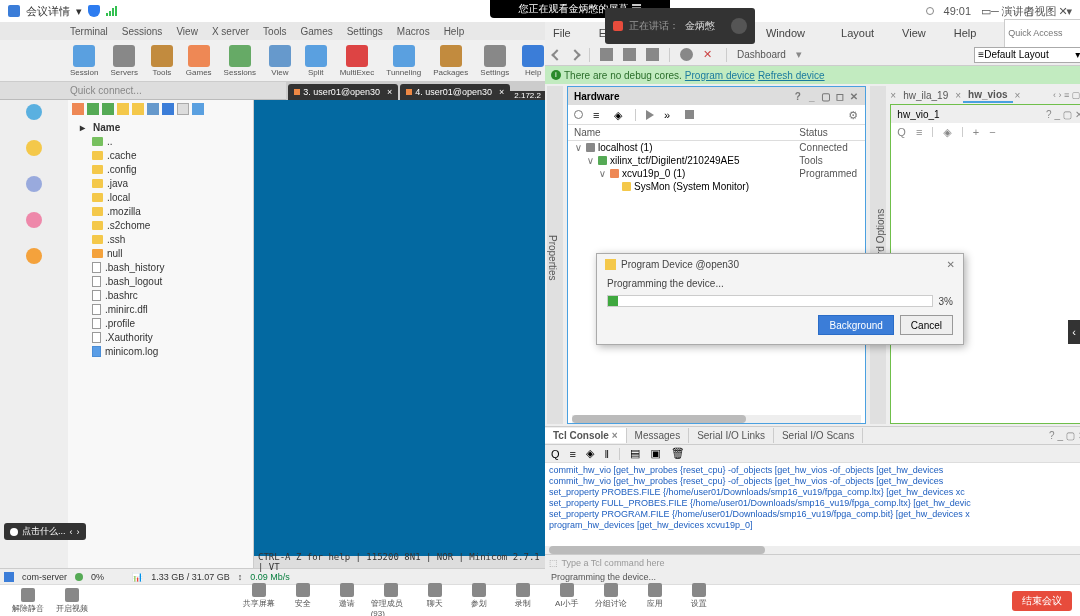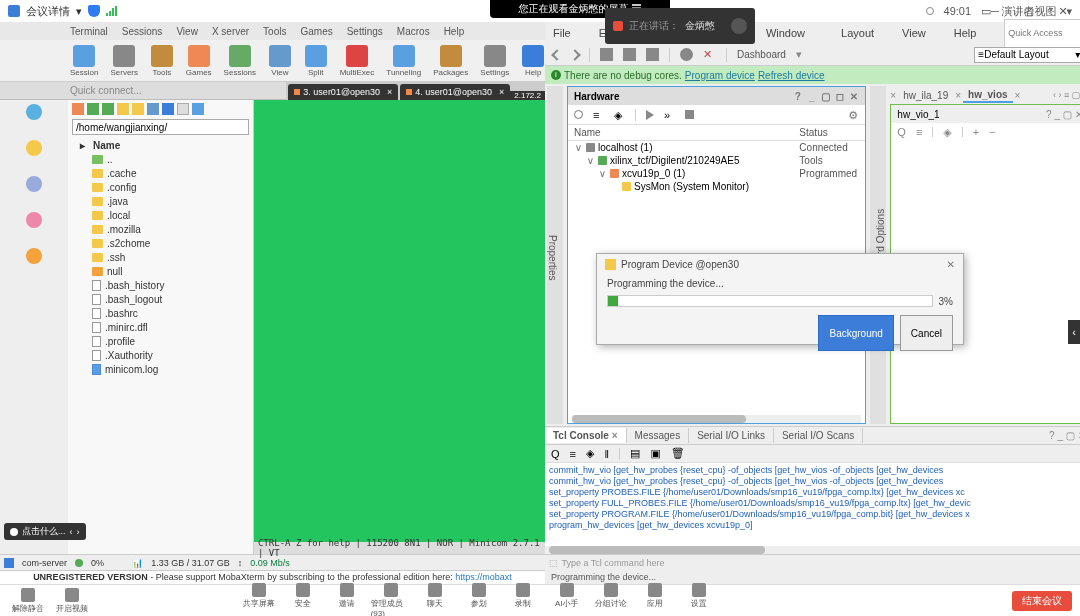--- a/index.html
+++ b/index.html
@@ -41,21 +41,21 @@
 .path-input { width: 100%; height: 16px; font-size: 10px; padding: 0 3px; border: 1px solid #aaa; background: #fff; }
 .file-tree { flex: 1; overflow: auto; font-size: 10px; color: #333; padding: 2px 0; }
 .tree-row { display: flex; align-items: center; height: 14px; padding-left: 12px; gap: 4px; }
 .tree-row.hdr { font-weight: bold; }
 .folder-ico { width: 11px; height: 9px; background: #f4c84a; border-radius: 1px; flex-shrink: 0; }
 .folder-ico.green { background: #77c05f; }
 .folder-ico.sel { background: #f4a23c; }
 .file-ico { width: 9px; height: 11px; background: #fff; border: 1px solid #999; flex-shrink: 0; }
 .file-ico.blue { background: #5a9de6; border-color: #4a8dd6; }
 .remote-mon { height: 36px; border-top: 1px solid #ccc; padding: 2px 6px; font-size: 10px; color: #333; display: flex; flex-direction: column; justify-content: space-around; }
-.terminal { flex: 1; background: #22c55e; position: relative; }
+.terminal { flex: 1; background: #0369a1; position: relative; }
 .tabs { height: 18px; background: #ccc; display: flex; align-items: flex-end; font-size: 9px; }
 .tab { height: 16px; padding: 0 6px; display: flex; align-items: center; gap: 3px; background: #333; color: #fff; border-radius: 3px 3px 0 0; margin-left: 2px; }
 .tab .dot { width: 6px; height: 6px; background: #e84; }
 .term-status { position: absolute; bottom: 0; left: 0; right: 0; height: 12px; background: #ddd; color: #333; font-size: 9px; display: flex; align-items: center; padding: 0 4px; font-family: monospace; }
 .moba-footer { height: 16px; background: #eee; display: flex; align-items: center; font-size: 9px; color: #333; border-top: 1px solid #ccc; padding: 0 4px; gap: 8px; }
 .unreg { height: 14px; background: #fff; font-size: 9px; color: #333; text-align: center; border-top: 1px solid #ccc; padding-top: 1px; }
 
 
 .vivado { flex: 1; background: #eee; display: flex; flex-direction: column; position: relative; }
 .viv-topbar { position: absolute; top: -14px; left: 60px; height: 36px; background: #333; color: #999; display: flex; align-items: center; padding: 0 8px; gap: 6px; font-size: 10px; border-radius: 3px; z-index: 5; }
@@ -105,21 +105,21 @@
 
 
 .modal { position: absolute; left: 596px; top: 253px; width: 368px; height: 92px; background: #f4f4f4; border: 1px solid #aaa; box-shadow: 2px 2px 8px rgba(0,0,0,.3); z-index: 20; }
 .modal-title { height: 20px; display: flex; align-items: center; padding: 0 8px; font-size: 10px; color: #444; gap: 5px; }
 .modal-title .close { margin-left: auto; cursor: pointer; color: #777; }
 .modal-body { padding: 4px 10px; font-size: 10px; color: #444; }
 .prog-row { display: flex; align-items: center; gap: 6px; margin-top: 6px; }
 .prog-bar { flex: 1; height: 12px; background: #fff; border: 1px solid #ccc; }
 .prog-fill { height: 100%; background: #3fa83f; width: 3%; }
 .modal-btns { display: flex; gap: 6px; justify-content: flex-end; padding: 4px 10px; }
-.btn { height: 36px; padding: 0 10px; border: 1px solid #999; background: #eee; font-size: 10px; display: flex; align-items: center; }
+.btn { height: 20px; padding: 0 10px; border: 1px solid #999; background: #eee; font-size: 10px; display: flex; align-items: center; }
 .btn.primary { background: #3b7dd8; color: #fff; border-color: #2a6cc7; }
 
 
 .meet-bottom { position: absolute; bottom: 0; left: 0; right: 0; height: 32px; background: #fff; display: flex; align-items: center; padding: 0 8px; border-top: 1px solid #ddd; }
 .meet-bottom .mitem { display: flex; flex-direction: column; align-items: center; font-size: 8px; color: #555; width: 40px; }
 .meet-bottom .mico { width: 14px; height: 14px; background: #888; border-radius: 2px; margin-bottom: 1px; }
 .meet-bottom .center { margin: 0 auto; display: flex; gap: 4px; }
 .end-btn { margin-left: auto; background: #e74c3c; color: #fff; padding: 3px 10px; border-radius: 3px; font-size: 10px; }
 
 
@@ -211,23 +211,20 @@
           <span style="background:#e85"></span>
           <span style="background:#5a5"></span>
           <span style="background:#5a5"></span>
           <span style="background:#f4c84a"></span>
           <span style="background:#f4c84a"></span>
           <span style="background:#69c"></span>
           <span style="background:#3b7dd8"></span>
           <span style="background:#ddd;border:1px solid #aaa"></span>
           <span style="background:#5aa0e0"></span>
         </div>
-        <div class="path-bar">
-          <input class="path-input" value="/home/wangjianxing/" style="">
-        </div>
         <div class="file-tree">
           <div class="tree-row hdr">
               <span style="width:9px">▸</span>
               <span>Name</span>
             </div>
           <div id="tree-rows">
               <div class="tree-row" style="padding-left:24px">
                 <span class="folder-ico green"></span>
                 <span>..</span>
               </div>
@@ -301,21 +298,20 @@
     <div class="moba-footer">
       <span style="width:10px;height:10px;background:#3b7dd8;display:inline-block"></span>
       <span>com-server</span>
       <span style="width:8px;height:8px;background:#5a5;border-radius:50%;display:inline-block"></span>
       <span>0%</span>
       <span style="margin-left:20px">📊</span>
         <span>1.33 GB / 31.07 GB</span>
       <span>↕</span>
         <span style="color:#0a8040">0.09 Mb/s</span>
     </div>
-    <div class="unreg"><b>UNREGISTERED VERSION</b> - Please support MobaXterm by subscribing to the professional edition here: <span style="color:#2a7ac0">https://mobaxt</span></div>
   </div>
 
   <div class="vivado">
     <div class="viv-topbar">
       <span class="speak-ico"></span>
       <span>正在讲话：</span>
         <span style="color:#ddd">金炳憋</span>
       <span style="margin-left:10px;width:16px;height:16px;background:#555;border-radius:50%"></span>
     </div>
     <div class="viv-menu">

